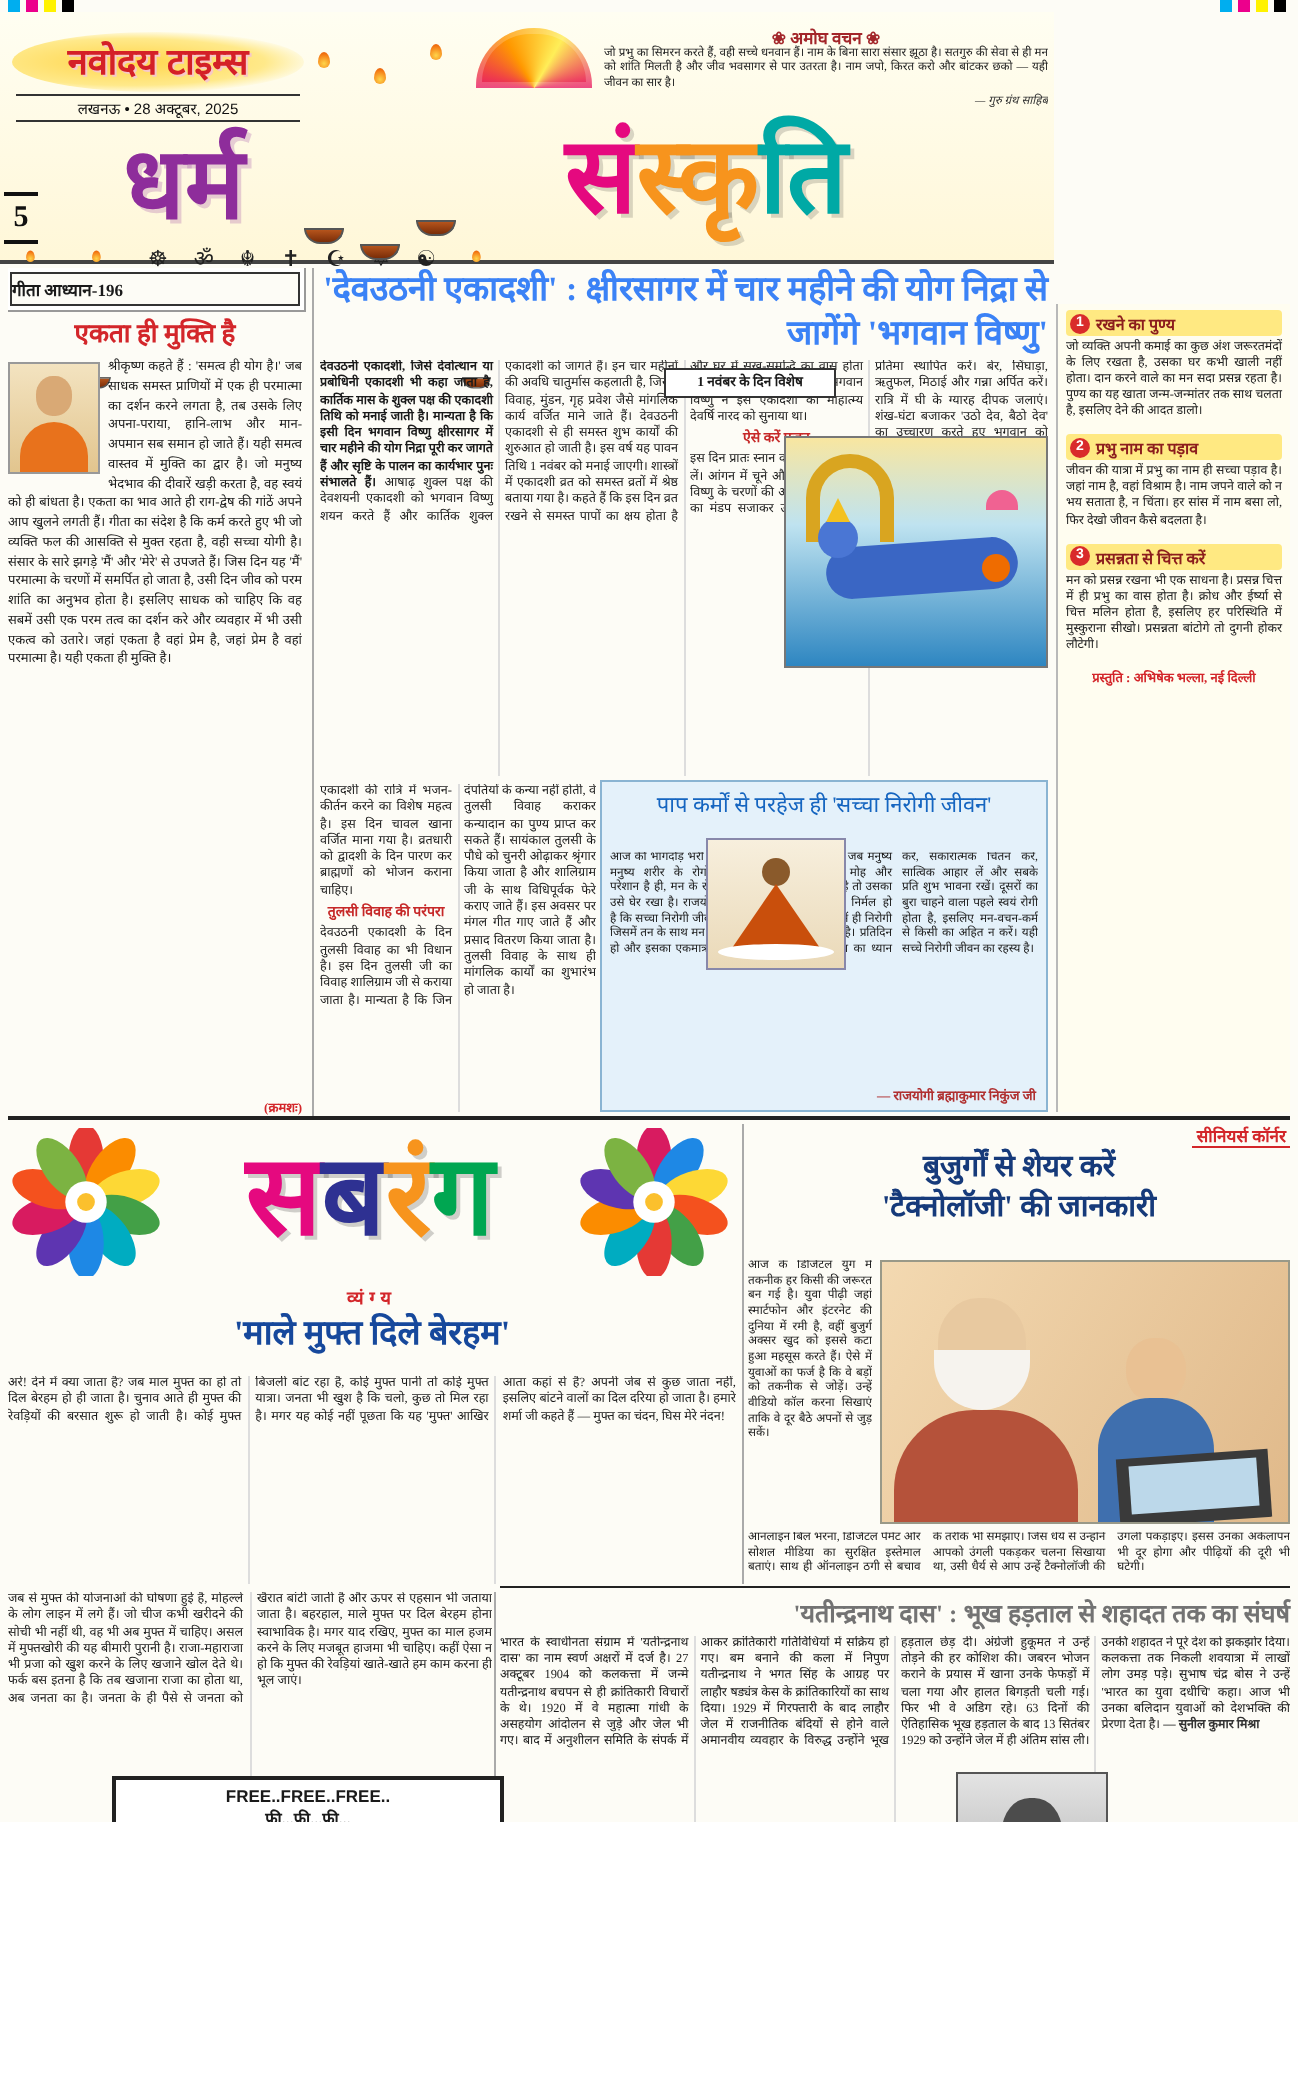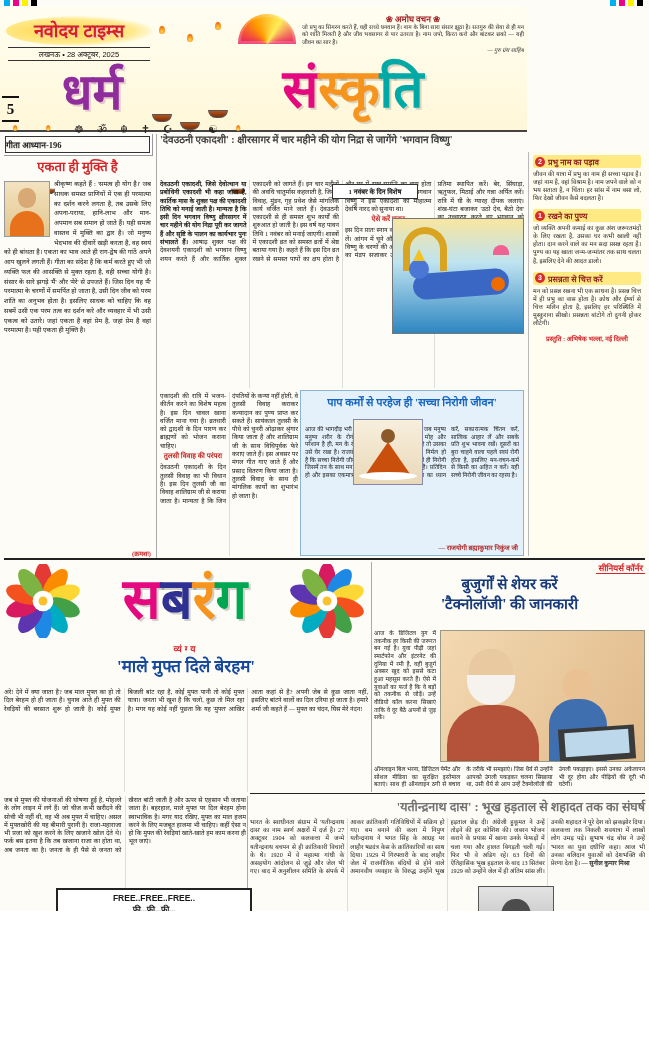--- a/index.html
+++ b/index.html
@@ -76,42 +76,42 @@
   .gita-h{font-size:13px;font-weight:bold;color:#d3262a;text-align:center;margin:2px 0 4px 0}
   .gita-body{font-size:6.5px;line-height:1.5;text-align:justify;height:368px;overflow:hidden}
   .gita-photo{float:left;width:46px;height:56px;margin:2px 4px 2px 0;border:1px solid #999;position:relative;
         background:linear-gradient(#f3e3c0,#e2c58e);overflow:hidden}
   .gp-head{position:absolute;top:6px;left:50%;transform:translateX(-50%);width:18px;height:20px;background:#d9a975;border-radius:46%}
   .gp-body{position:absolute;bottom:-3px;left:50%;transform:translateX(-50%);width:34px;height:28px;background:#e8721c;border-radius:17px 17px 0 0}
   .gita-cont{font-size:6.5px;font-weight:bold;color:#d3262a;text-align:right;margin-top:2px}
 
   
   .main-art{left:160px;top:134px;width:364px;height:256px}
-  .main-h{font-size:10px;font-weight:bold;color:#404040;text-align:left;line-height:1.28}
+  .main-h{font-size:17px;font-weight:bold;color:#3b82f6;text-align:right;line-height:1.28}
   .main-cols{position:absolute;left:0;top:46px;width:364px;height:208px;column-count:4;column-gap:6px;
         column-rule:1px solid #ddd;font-size:6.3px;line-height:1.32;text-align:justify;overflow:hidden}
   .lead{font-weight:bold}
   .red-sub{display:block;color:#c62828;font-weight:bold;font-size:7px;text-align:center;margin:2px 0}
   .daybox{position:absolute;left:172px;top:50px;width:86px;height:15px;background:#fff;border:1px solid #333;
         font-size:6.8px;font-weight:bold;text-align:center;line-height:13px;z-index:3}
   .vishnu{position:absolute;left:232px;top:84px;width:132px;height:116px;border:1px solid #777;z-index:2;overflow:hidden;
         background:linear-gradient(180deg,#f8e6a0 0%,#bfe3f0 38%,#2e86c1 100%)}
   .v-hood{position:absolute;left:10px;top:8px;width:44px;height:44px;border:7px solid #d9a520;border-bottom:none;
         border-radius:44px 44px 0 0}
   .v-body{position:absolute;left:20px;top:52px;width:96px;height:26px;background:#3a66c4;border-radius:14px;transform:rotate(-4deg)}
   .v-head{position:absolute;left:16px;top:40px;width:20px;height:20px;background:#4a76d4;border-radius:50%}
   .v-crown{position:absolute;left:20px;top:30px;width:12px;height:12px;background:#f3c120;clip-path:polygon(50% 0,100% 100%,0 100%)}
   .v-lotus{position:absolute;right:14px;top:26px;width:16px;height:10px;border-radius:16px 16px 0 0;background:#f06292}
   .v-lakshmi{position:absolute;right:18px;top:58px;width:14px;height:14px;background:#ef6c00;border-radius:50%}
   .main-cont{left:160px;top:392px;width:138px;height:164px;column-count:2;column-gap:6px;column-rule:1px solid #ddd;
         font-size:6.3px;line-height:1.32;text-align:justify;overflow:hidden}
 
   
   .nirogi{left:300px;top:390px;width:224px;height:166px;background:#e4f1fa;border:1px solid #8ab4d2;padding:3px 4px;overflow:hidden}
-  .nir-h{font-size:11px;font-weight:bold;color:#1565c0;text-align:center;margin-bottom:17px}
+  .nir-h{font-size:11px;font-weight:normal;color:#1565c0;text-align:center;margin-bottom:17px}
   .nir-cols{position:relative;height:126px;column-count:3;column-gap:5px;font-size:5.9px;line-height:1.3;text-align:justify;overflow:hidden}
   .yoga{position:absolute;left:52px;top:28px;width:70px;height:66px;border:1px solid #88a;z-index:2;overflow:hidden;
         background:linear-gradient(#f7efdd,#ead9b8)}
   .y-head{position:absolute;left:50%;top:9px;transform:translateX(-50%);width:14px;height:14px;background:#8a5a2b;border-radius:50%}
   .y-body{position:absolute;left:50%;top:22px;transform:translateX(-50%);width:44px;height:32px;background:#c94f0c;
         clip-path:polygon(50% 0,100% 100%,0 100%)}
   .y-mat{position:absolute;left:50%;bottom:4px;transform:translateX(-50%);width:58px;height:8px;background:#fff;border-radius:50%}
   .nir-attr{position:absolute;right:5px;bottom:3px;background:#e4f1fa;font-size:6.6px;font-weight:bold;color:#b03030;z-index:3;padding-left:4px}
 
   
@@ -229,31 +229,31 @@
           <i class="fl"></i>
           <i class="bw"></i>
         </span>
     </div>
   </div>
 
 
   <div class="abs sidebar">
     <div class="sb-item">
       <div class="sb-head">
+        <span class="sb-num">1</span>
+        <span class="sb-title">रखने का पुण्य</span>
+      </div>
+      <div class="sb-text">जो व्यक्ति अपनी कमाई का कुछ अंश जरूरतमंदों के लिए रखता है, उसका घर कभी खाली नहीं होता। दान करने वाले का मन सदा प्रसन्न रहता है। पुण्य का यह खाता जन्म-जन्मांतर तक साथ चलता है, इसलिए देने की आदत डालो।</div>
+    </div>
+    <div class="sb-item">
+      <div class="sb-head">
         <span class="sb-num">2</span>
         <span class="sb-title">प्रभु नाम का पड़ाव</span>
       </div>
       <div class="sb-text">जीवन की यात्रा में प्रभु का नाम ही सच्चा पड़ाव है। जहां नाम है, वहां विश्राम है। नाम जपने वाले को न भय सताता है, न चिंता। हर सांस में नाम बसा लो, फिर देखो जीवन कैसे बदलता है।</div>
-    </div>
-    <div class="sb-item">
-      <div class="sb-head">
-        <span class="sb-num">1</span>
-        <span class="sb-title">रखने का पुण्य</span>
-      </div>
-      <div class="sb-text">जो व्यक्ति अपनी कमाई का कुछ अंश जरूरतमंदों के लिए रखता है, उसका घर कभी खाली नहीं होता। दान करने वाले का मन सदा प्रसन्न रहता है। पुण्य का यह खाता जन्म-जन्मांतर तक साथ चलता है, इसलिए देने की आदत डालो।</div>
     </div>
     <div class="sb-item">
       <div class="sb-head">
         <span class="sb-num">3</span>
         <span class="sb-title">प्रसन्नता से चित्त करें</span>
       </div>
       <div class="sb-text">मन को प्रसन्न रखना भी एक साधना है। प्रसन्न चित्त में ही प्रभु का वास होता है। क्रोध और ईर्ष्या से चित्त मलिन होता है, इसलिए हर परिस्थिति में मुस्कुराना सीखो। प्रसन्नता बांटोगे तो दुगनी होकर लौटेगी।</div>
     </div>
     <div class="sb-credit">प्रस्तुति : अभिषेक भल्ला, नई दिल्ली</div>
   </div>

